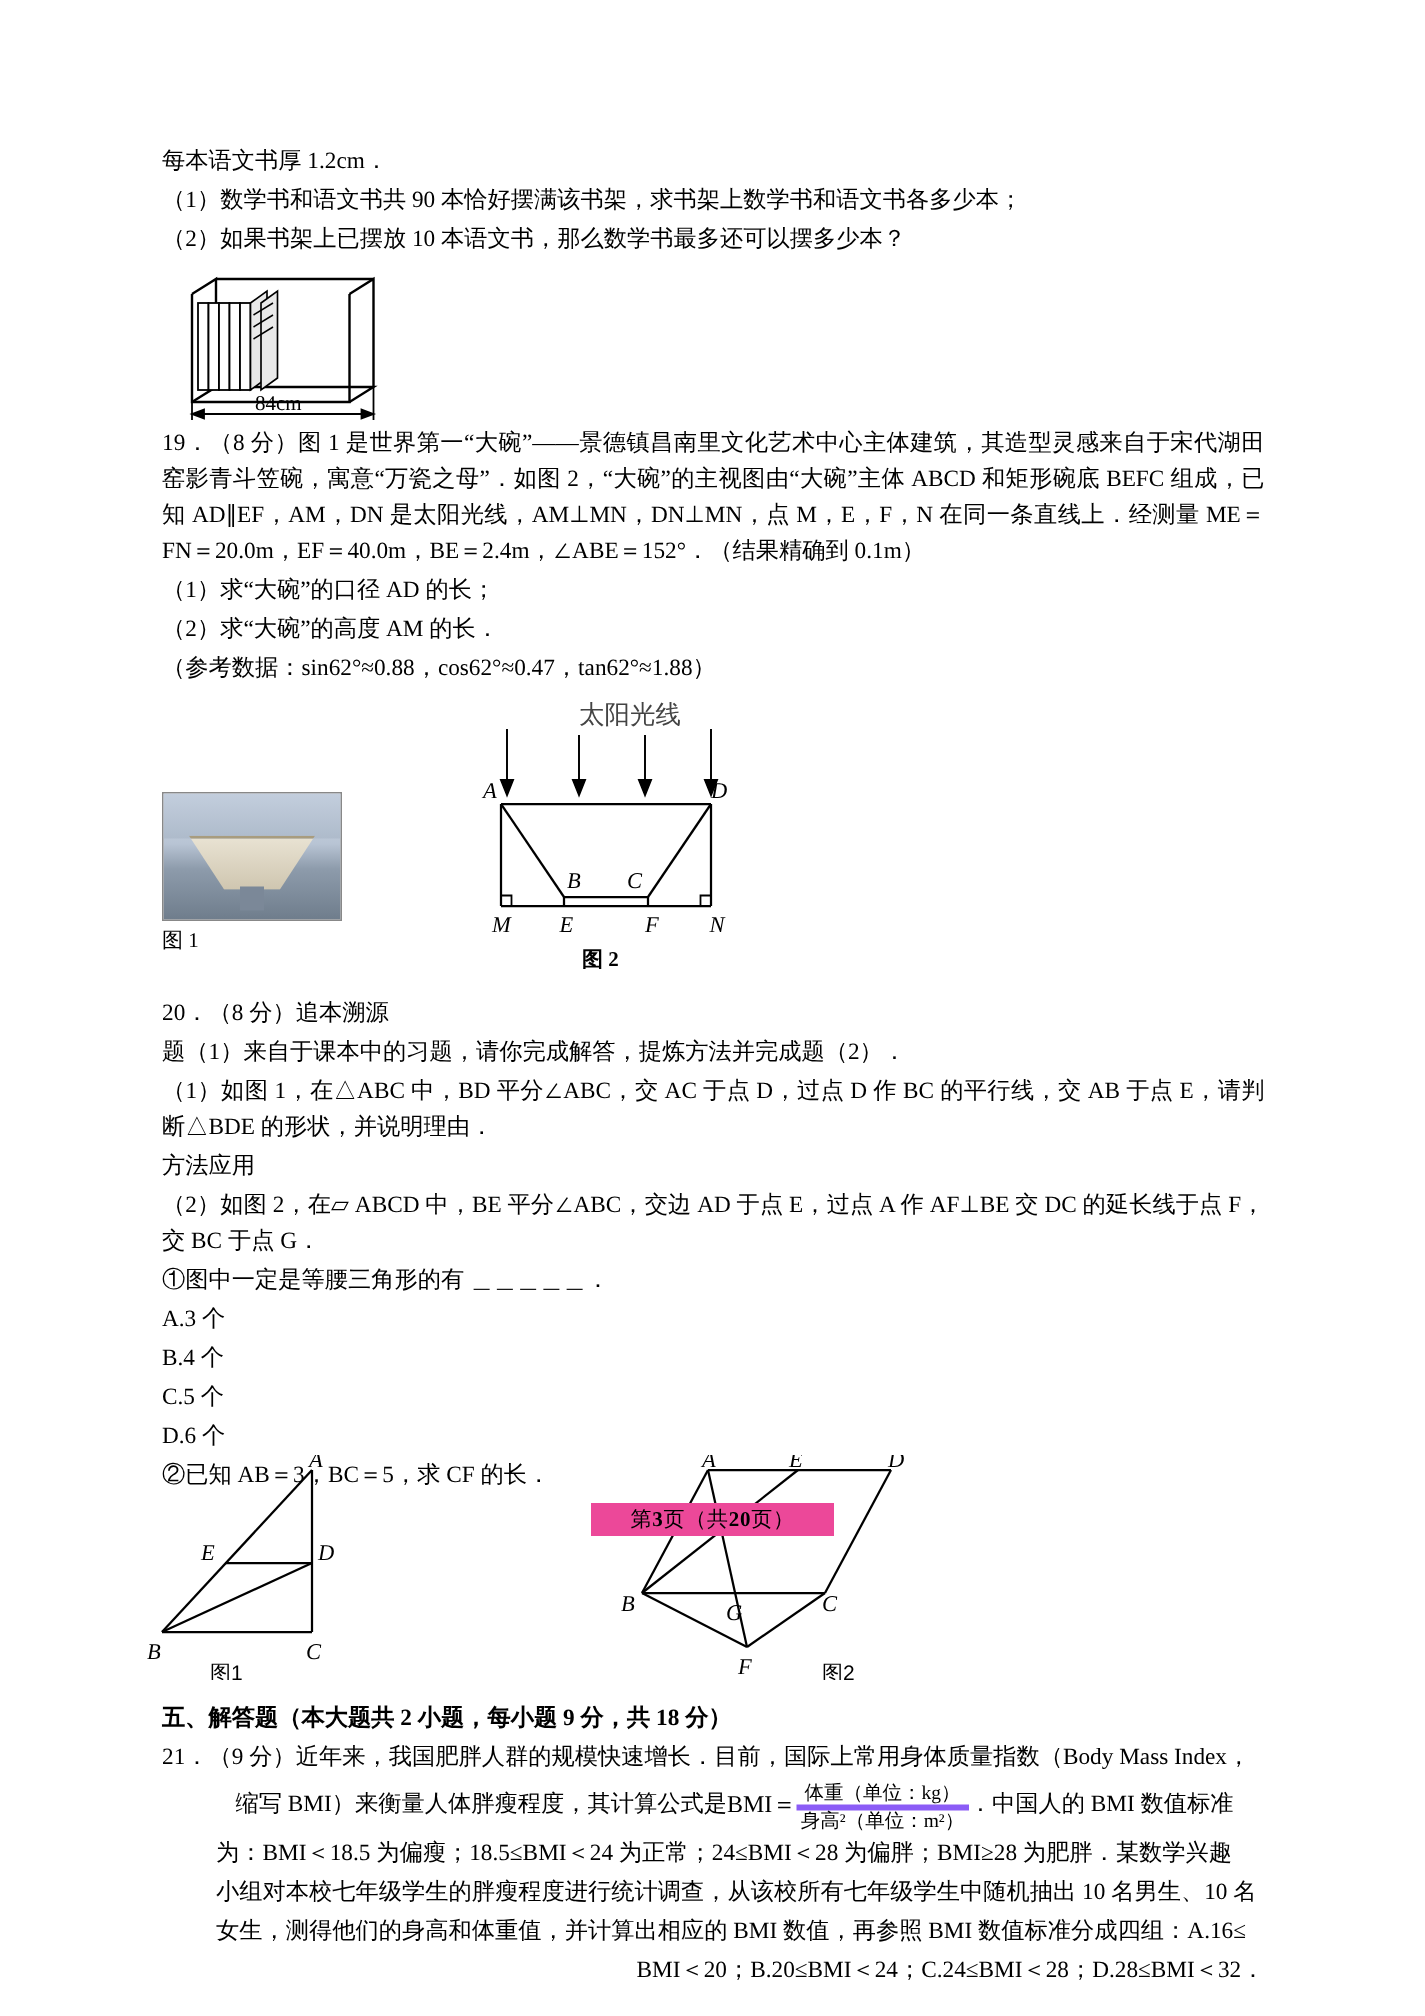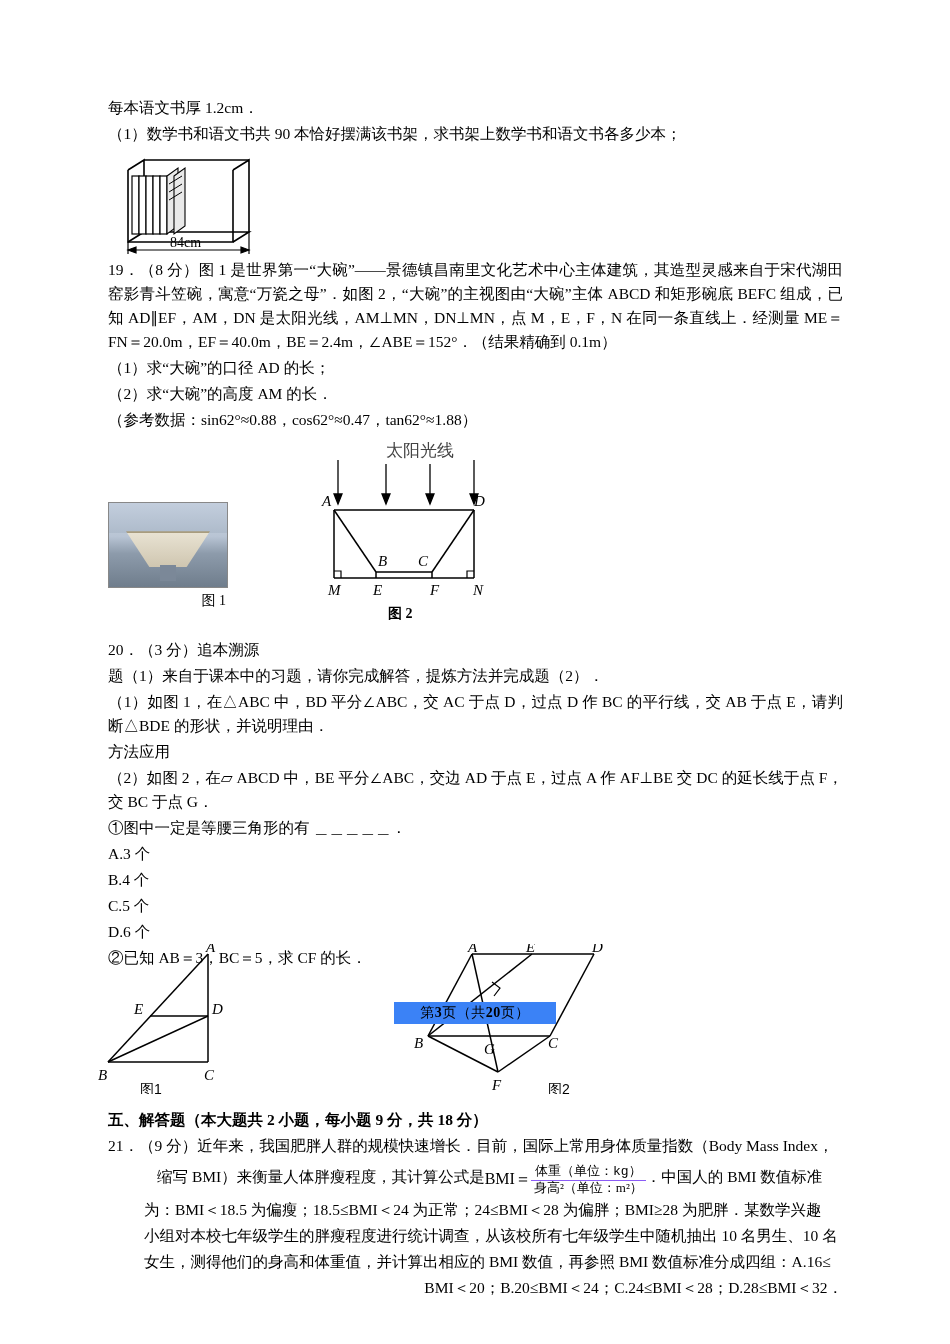--- a/index.html
+++ b/index.html
@@ -14,49 +14,49 @@
   .page{
     position:absolute;
     left:0;top:0;width:950px;height:1076px;
   }
   .content{
     position:absolute;
     left:108px;top:96px;width:735px;
   }
   p{margin:0 0 2px 0;font-size:15.5px;line-height:1.55;}
   .bold{font-weight:bold;}
-  .fig-caption{font-size:14px;text-align:right;}
+  .fig-caption{font-size:14px;text-align:left;}
   .justify{text-align:justify;}
 
   
   .bookshelf-wrap{position:relative;height:108px;margin:4px 0 0 0;}
   svg{display:block;}
 
   
   .figrow{position:relative;}
 
   
   .footer{
     position:absolute;left:0;right:0;bottom:52px;
     text-align:center;font-size:14px;
   }
   .footer .bar{
     display:inline-block;
-    background:#3b82f6;
+    background:#ec4899;
     padding:2px 26px;
     letter-spacing:0.5px;
   }
   .frac{
     display:inline-block;
     vertical-align:middle;
     text-align:center;
     font-size:13px;
     line-height:1.15;
   }
-  .frac .num{display:block;border-bottom:1px solid #8b5cf6;padding:0 3px;font-family:Liberation Mono, monospace;}
+  .frac .num{display:block;border-bottom:4px solid #8b5cf6;padding:0 3px;}
   .frac .den{display:block;padding:0 3px;}
   .bmi-formula{
     display:inline-block;vertical-align:middle;font-size:16px;
   }
   .bowl-photo{
     width:118px;height:84px;
     background:linear-gradient(#cfd8e4 0%, #b8c4d4 40%, #8d9bab 60%, #6f7d8c 100%);
     border:1px solid #888;
     position:relative;overflow:hidden;
   }
@@ -77,20 +77,21 @@
   }
 </style>
 </head>
 <body>
 
 <div class="page">
 <div class="content">
 
   <p>每本语文书厚 1.2cm．</p>
   <p>（1）数学书和语文书共 90 本恰好摆满该书架，求书架上数学书和语文书各多少本；</p>
+  <p>（2）如果书架上已摆放 10 本语文书，那么数学书最多还可以摆多少本？</p>
 
   <div class="bookshelf-wrap">
     <svg width="300" height="106" viewBox="0 0 300 106">
 
       <g stroke="#000" stroke-width="1.6" fill="none">
         <path d="M20,20 L20,92 L125,92 L125,20"></path>
         <path d="M20,20 L36,10 L36,82 L20,92"></path>
         <path d="M36,82 L141,82 L125,92"></path>
         <path d="M125,20 L141,10 L141,82"></path>
         <path d="M36,10 L141,10"></path>
@@ -179,21 +180,21 @@
           <text x="50" y="157">M</text>
           <text x="95" y="157">E</text>
           <text x="152" y="157">F</text>
           <text x="195" y="157">N</text>
         </g>
       </svg>
       <div class="fig-caption" style="width:260px;text-align:left;padding-left:110px;margin-top:-8px;font-weight:bold;">图 2</div>
     </div>
   </div>
 
-  <p>20．（3 分）追本溯源</p>
+  <p>20．（8 分）追本溯源</p>
   <p>题（1）来自于课本中的习题，请你完成解答，提炼方法并完成题（2）．</p>
   <p class="justify">（1）如图 1，在△ABC 中，BD 平分∠ABC，交 AC 于点 D，过点 D 作 BC 的平行线，交 AB 于点 E，请判断△BDE 的形状，并说明理由．</p>
   <p>方法应用</p>
   <p class="justify">（2）如图 2，在▱ ABCD 中，BE 平分∠ABC，交边 AD 于点 E，过点 A 作 AF⊥BE 交 DC 的延长线于点 F，交 BC 于点 G．</p>
   <p>①图中一定是等腰三角形的有 ＿＿＿＿＿．</p>
   <p>A.3 个</p>
   <p>B.4 个</p>
   <p>C.5 个</p>
   <p>D.6 个</p>
   <p>②已知 AB＝3，BC＝5，求 CF 的长．</p>

